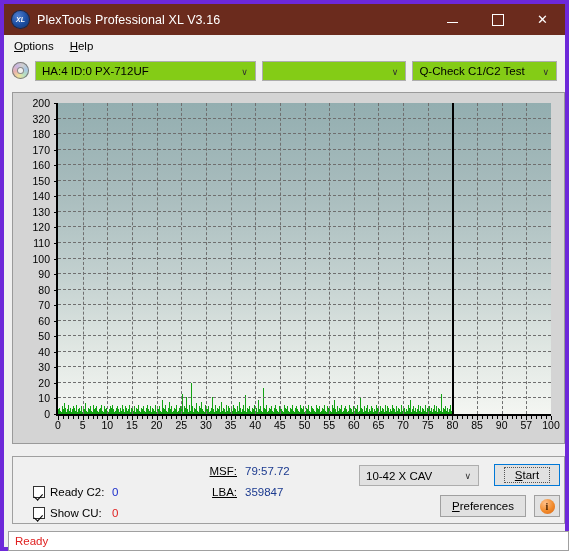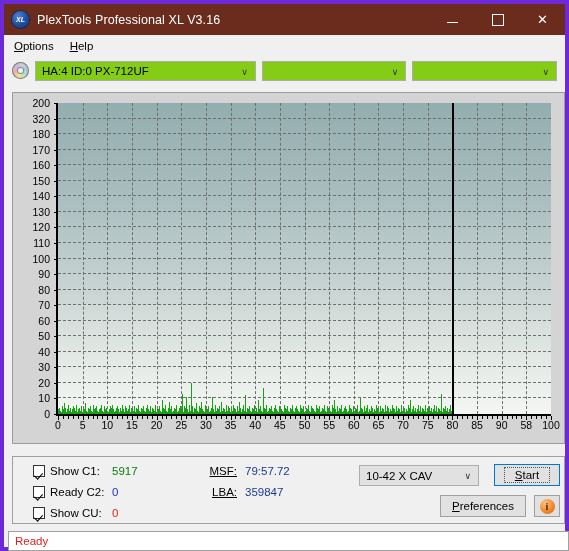--- a/index.html
+++ b/index.html
@@ -168,20 +168,21 @@
   <div class="toolbar">
     <div class="disc-icon"></div>
     <div class="combo c1">
       <div class="ctext">HA:4 ID:0  PX-712UF</div>
       <div class="carrow">∨</div>
     </div>
     <div class="combo c2">
       <div class="carrow">∨</div>
     </div>
     <div class="combo c3">
+      <div class="ctext">Q-Check C1/C2 Test</div>
       <div class="carrow">∨</div>
     </div>
   </div>
 
   <div class="chartwrap">
     <div class="ylabels" id="ylabels">
         <div class="ylab" style="top: 321px;">0</div>
         <div class="ylab" style="top: 305.45px;">10</div>
         <div class="ylab" style="top: 289.9px;">20</div>
         <div class="ylab" style="top: 274.35px;">30</div>
@@ -684,21 +685,21 @@
         <div class="xlab" style="left: 266.85px;">45</div>
         <div class="xlab" style="left: 291.5px;">50</div>
         <div class="xlab" style="left: 316.15px;">55</div>
         <div class="xlab" style="left: 340.8px;">60</div>
         <div class="xlab" style="left: 365.45px;">65</div>
         <div class="xlab" style="left: 390.1px;">70</div>
         <div class="xlab" style="left: 414.75px;">75</div>
         <div class="xlab" style="left: 439.4px;">80</div>
         <div class="xlab" style="left: 464.05px;">85</div>
         <div class="xlab" style="left: 488.7px;">90</div>
-        <div class="xlab" style="left: 513.35px;">58</div>
+        <div class="xlab" style="left: 513.35px;">57</div>
         <div class="xlab" style="left: 538px;">100</div>
       </div>
   <div class="ytick" style="top: 321px;"></div>
       <div class="ytick" style="top: 305.45px;"></div>
       <div class="ytick" style="top: 289.9px;"></div>
       <div class="ytick" style="top: 274.35px;"></div>
       <div class="ytick" style="top: 258.8px;"></div>
       <div class="ytick" style="top: 243.25px;"></div>
       <div class="ytick" style="top: 227.7px;"></div>
       <div class="ytick" style="top: 212.15px;"></div>
@@ -712,25 +713,20 @@
       <div class="ytick" style="top: 87.75px;"></div>
       <div class="ytick" style="top: 72.2px;"></div>
       <div class="ytick" style="top: 56.65px;"></div>
       <div class="ytick" style="top: 41.1px;"></div>
       <div class="ytick" style="top: 25.55px;"></div>
       <div class="ytick" style="top: 10px;"></div>
     </div>
 
   <div class="panel">
 
-    <div class="chkrow" style="left:20px;top:8px;">
-      <div class="chkbox"></div>
-      <div class="chklabel">Show C1:</div>
-      <div class="chval" style="color:#0b7a0b">5917</div>
-    </div>
     <div class="chkrow" style="left:20px;top:29px;">
       <div class="chkbox"></div>
       <div class="chklabel">Ready C2:</div>
       <div class="chval" style="color:#1b2ecc">0</div>
     </div>
     <div class="chkrow" style="left:20px;top:50px;">
       <div class="chkbox"></div>
       <div class="chklabel">Show CU:</div>
       <div class="chval" style="color:#e02020">0</div>
     </div>

